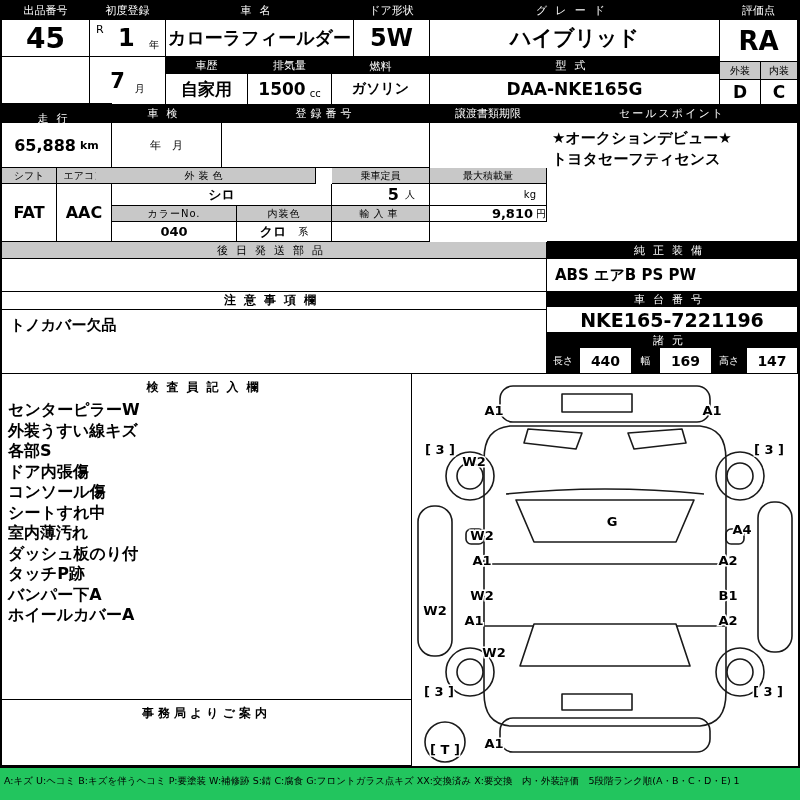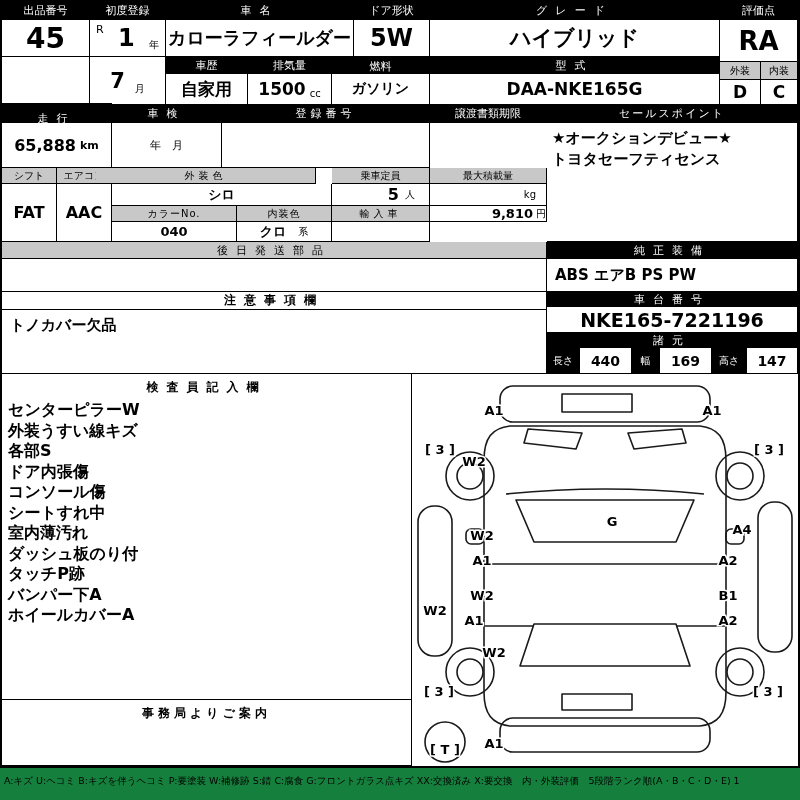--- a/index.html
+++ b/index.html
@@ -23,21 +23,21 @@
   .f19{font-size:19px}.f18{font-size:18px}.f17{font-size:17px}.f16{font-size:16px}
   .f15{font-size:15px}.f14{font-size:14px}.f13{font-size:13px}.f11{font-size:11px}.f10{font-size:10px}
   .ls1{letter-spacing:1px}.ls2{letter-spacing:2px}.ls4{letter-spacing:4px}.ls8{letter-spacing:8px}
   .jl{justify-content:flex-start}.jr{justify-content:flex-end}.at{align-items:flex-start}
   .unit{font-size:10px;font-weight:normal;margin-left:4px}
   .col{flex-direction:column;align-items:flex-start;justify-content:flex-start}
   .note-line{font-size:16px;font-weight:bold;line-height:20.5px;white-space:nowrap}
   .block{display:block}
   .sec-title{ text-align:center; font-size:12px; font-weight:bold; letter-spacing:8px; padding-top:5px; }
   .marker{font-size:13px;font-weight:bold;text-anchor:middle;fill:#000;paint-order:stroke;stroke:#fff;stroke-width:3px}
-  #legend{position:absolute;left:0;top:768px;width:800px;height:32px;font-size:9.5px;padding:7px 4px 0 4px;white-space:nowrap;background:#15803d;}
+  #legend{position:absolute;left:0;top:768px;width:800px;height:32px;font-size:9.5px;padding:7px 4px 0 4px;white-space:nowrap;background:#22c55e;}
   svg{display:block}
 </style>
 </head>
 <body>
 
 <div id="sheet">
 
   <div class="cell hb" style="left:0;top:0;width:88px;height:18px">出品番号</div>
   <div class="cell hb" style="left:88px;top:0;width:76px;height:18px">初度登録</div>
   <div class="cell hb ls8" style="left:164px;top:0;width:188px;height:18px">車名</div>

